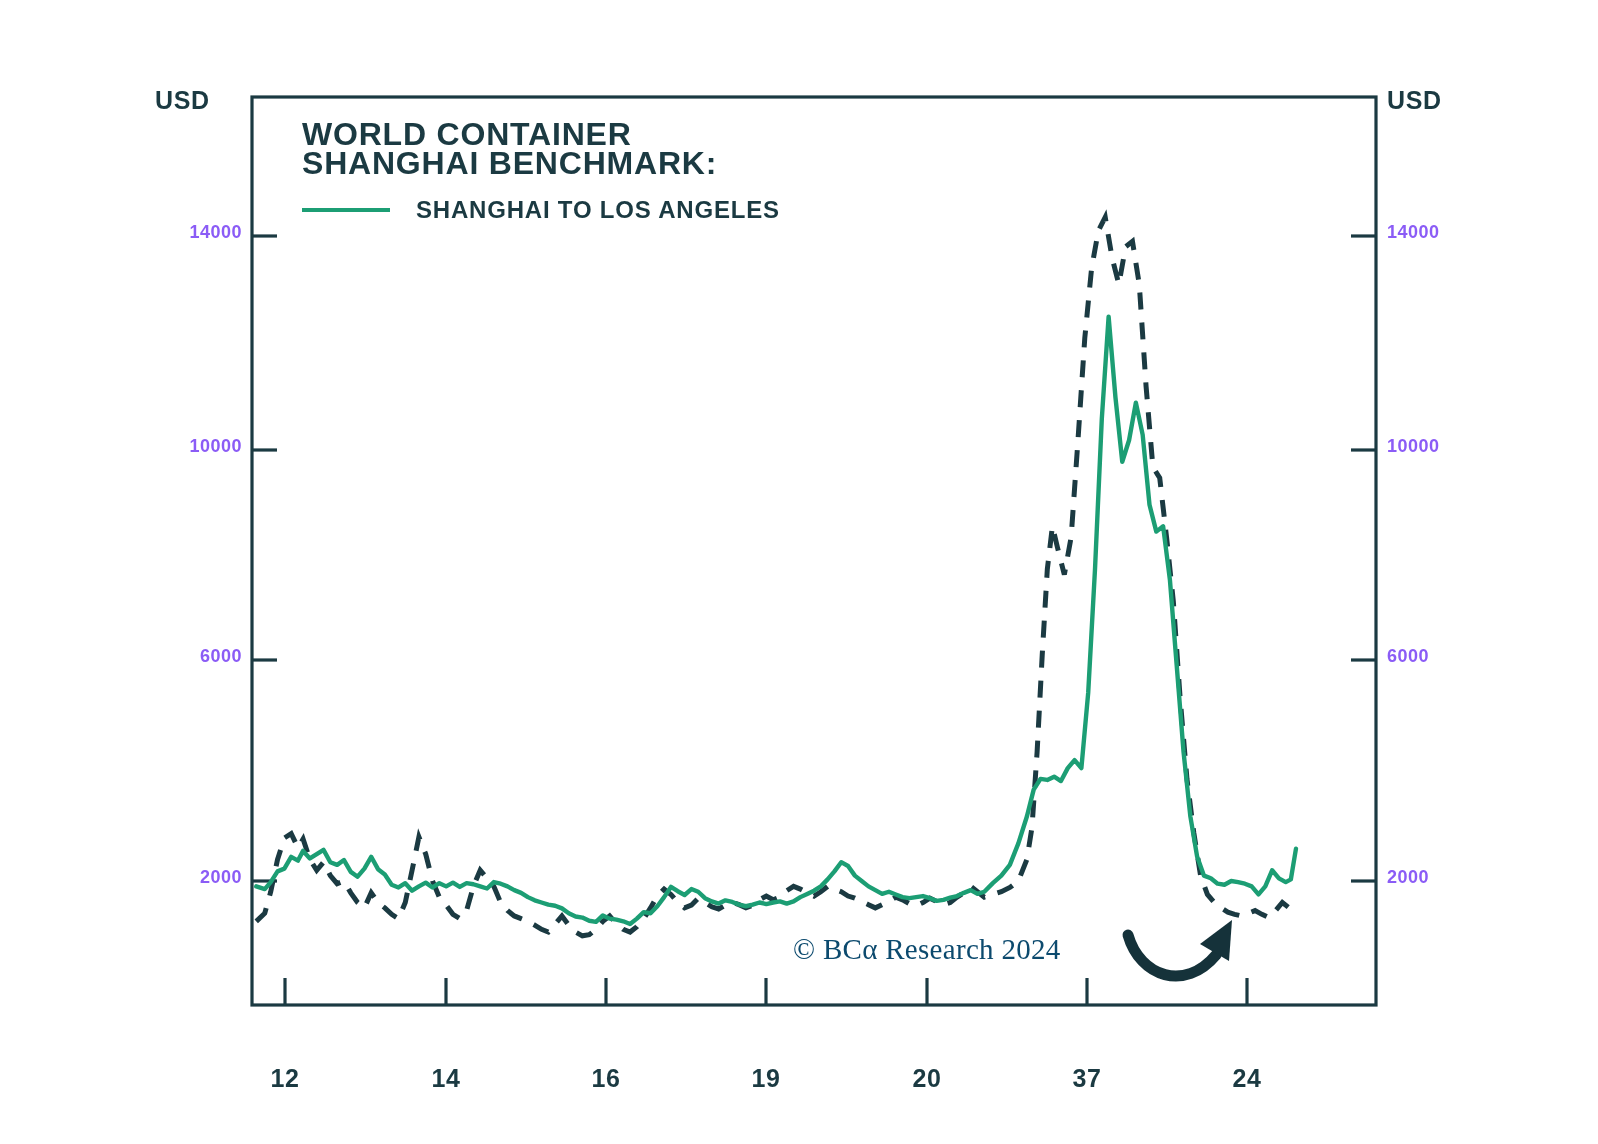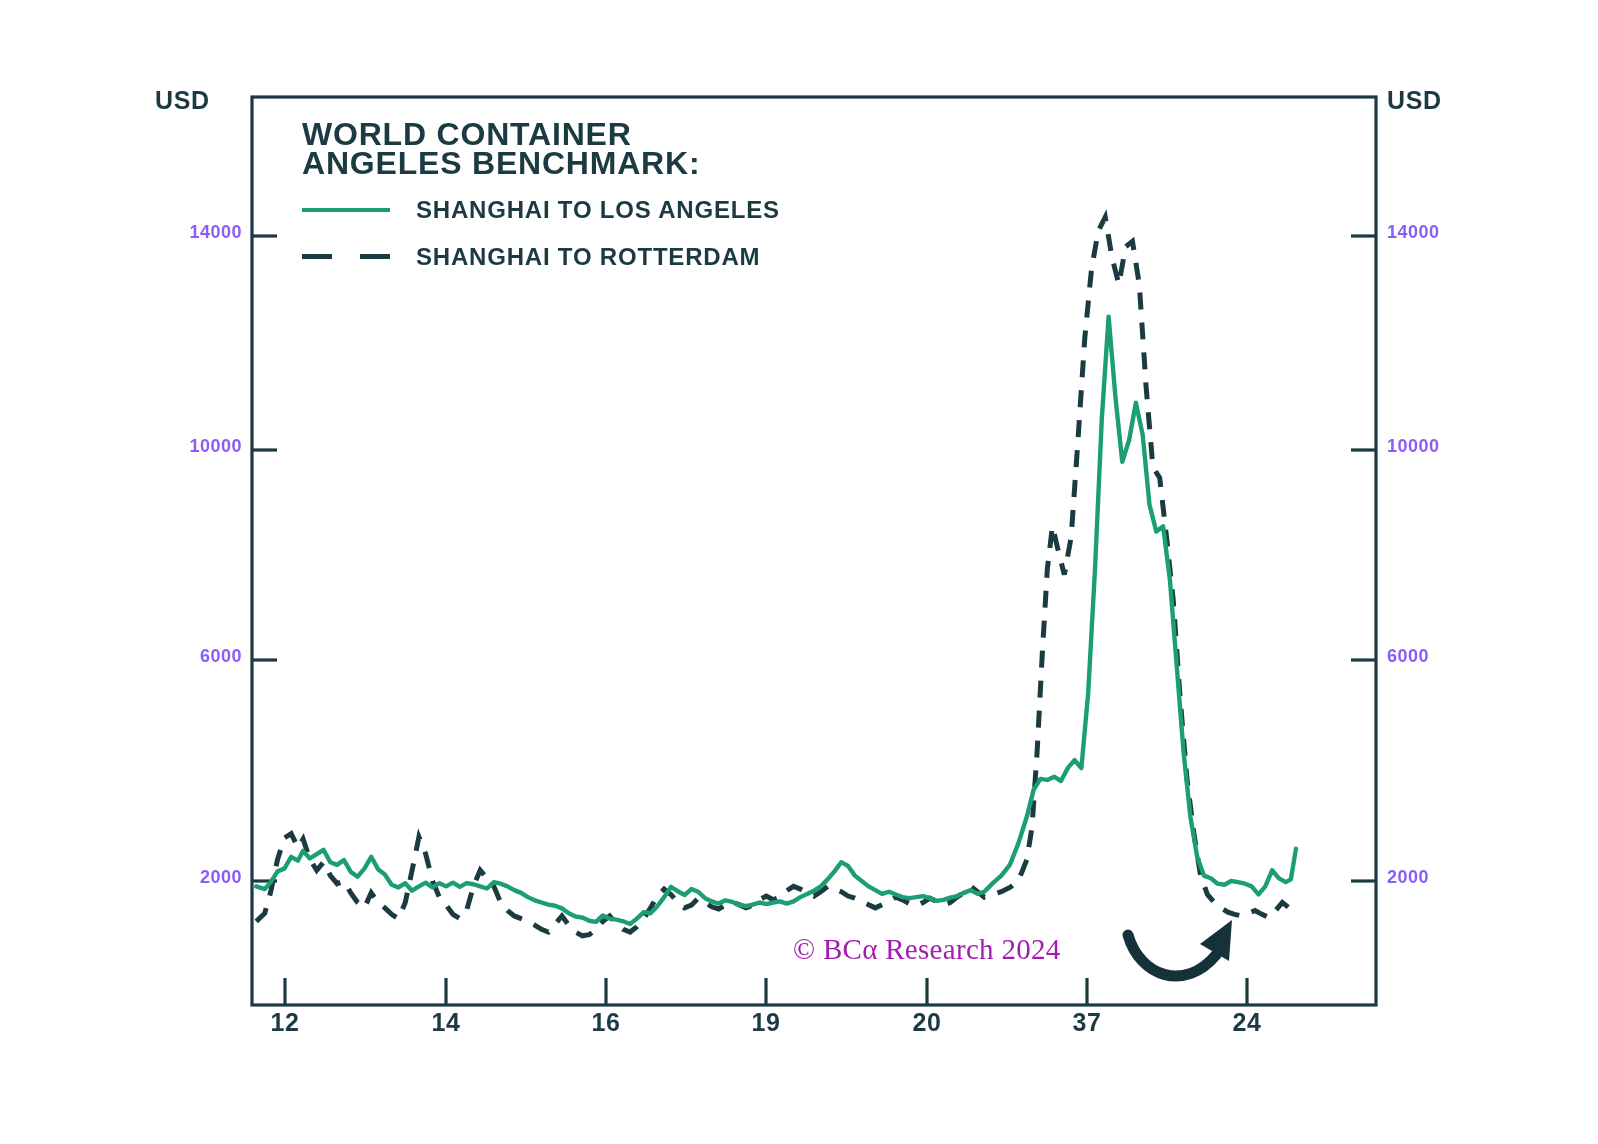--- a/index.html
+++ b/index.html
@@ -45,21 +45,21 @@
   .ytick-label.right { text-align: left;  left: 1387px; }
 
   .xtick-label {
     position: absolute;
     font-family: "Liberation Sans", sans-serif;
     font-size: 25px;
     font-weight: 700;
     letter-spacing: 0.5px;
     color: #1b3a42;
     transform: translateX(-50%);
-    top: 1008px;
+    top: 1064px;
   }
 
   #legend {
     position: absolute;
     left: 302px;
     top: 120px;
     width: 520px;
   }
   .legend-title-line {
     font-family: "Liberation Sans", sans-serif;
@@ -96,21 +96,21 @@
     color: #1b3a42;
     white-space: nowrap;
   }
   #credit {
     position: absolute;
     left: 793px;
     top: 933px;
     font-family: "Liberation Serif", serif;
     font-size: 29px;
     font-weight: 400;
-    color: #a21caf;
+    color: #0c4a6e;
     white-space: nowrap;
     letter-spacing: 0.3px;
   }
   svg { display: block; }
 </style>
 </head>
 <body>
 
 <div id="chart-root">
 
@@ -130,28 +130,24 @@
   <div class="xtick-label" style="left:285px">12</div>
   <div class="xtick-label" style="left:446px">14</div>
   <div class="xtick-label" style="left:606px">16</div>
   <div class="xtick-label" style="left:766px">19</div>
   <div class="xtick-label" style="left:927px">20</div>
   <div class="xtick-label" style="left:1087px">37</div>
   <div class="xtick-label" style="left:1247px">24</div>
 
   <div id="legend">
     <div class="legend-title-line">WORLD CONTAINER</div>
-    <div class="legend-title-line">ANGELES BENCHMARK:</div>
+    <div class="legend-title-line">SHANGHAI BENCHMARK:</div>
     <div class="legend-row">
       <span class="legend-swatch solid"></span>
       <span class="legend-label">SHANGHAI TO LOS ANGELES</span>
-    </div>
-    <div class="legend-row">
-      <span class="legend-swatch dashed"></span>
-      <span class="legend-label">SHANGHAI TO ROTTERDAM</span>
     </div>
   </div>
 
   <div id="credit">© BCα Research 2024</div>
 
   <svg id="plot-svg" width="1598" height="1144" viewBox="0 0 1598 1144" style="position:absolute; left:0; top:0;">
 
     <g>
       <rect x="252" y="97" width="1124" height="908" fill="none" stroke="#1b3a42" stroke-width="3.2"></rect>
     </g>

